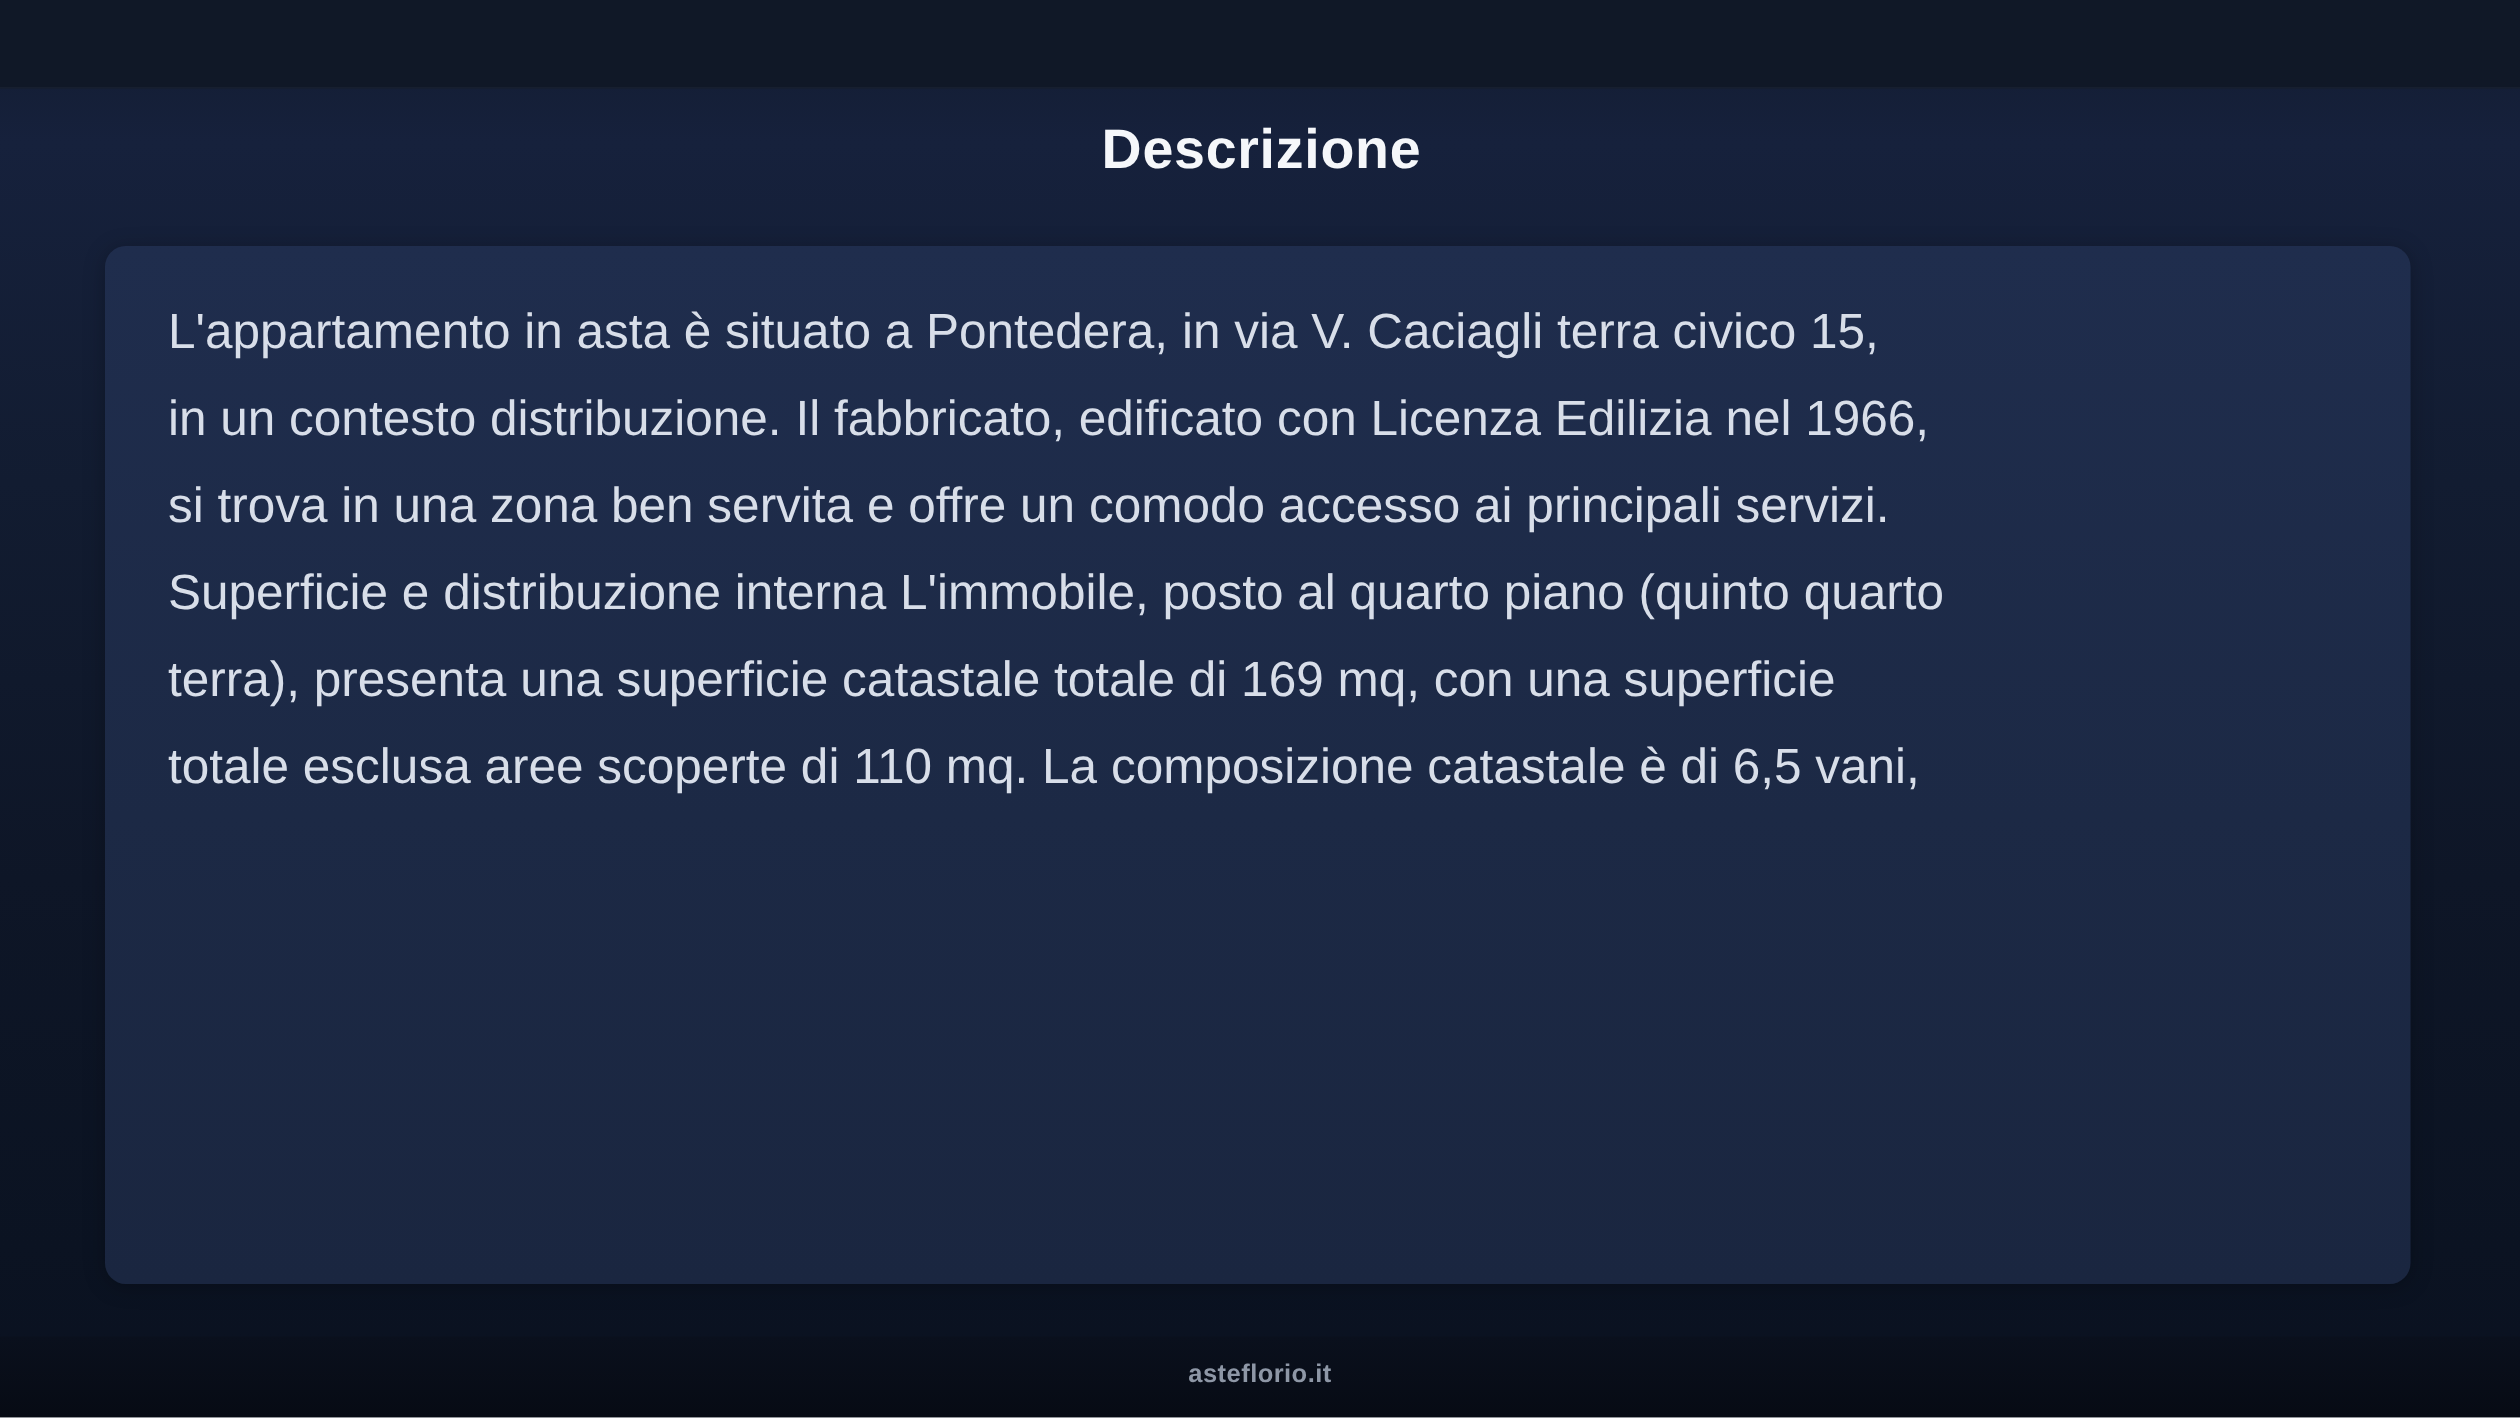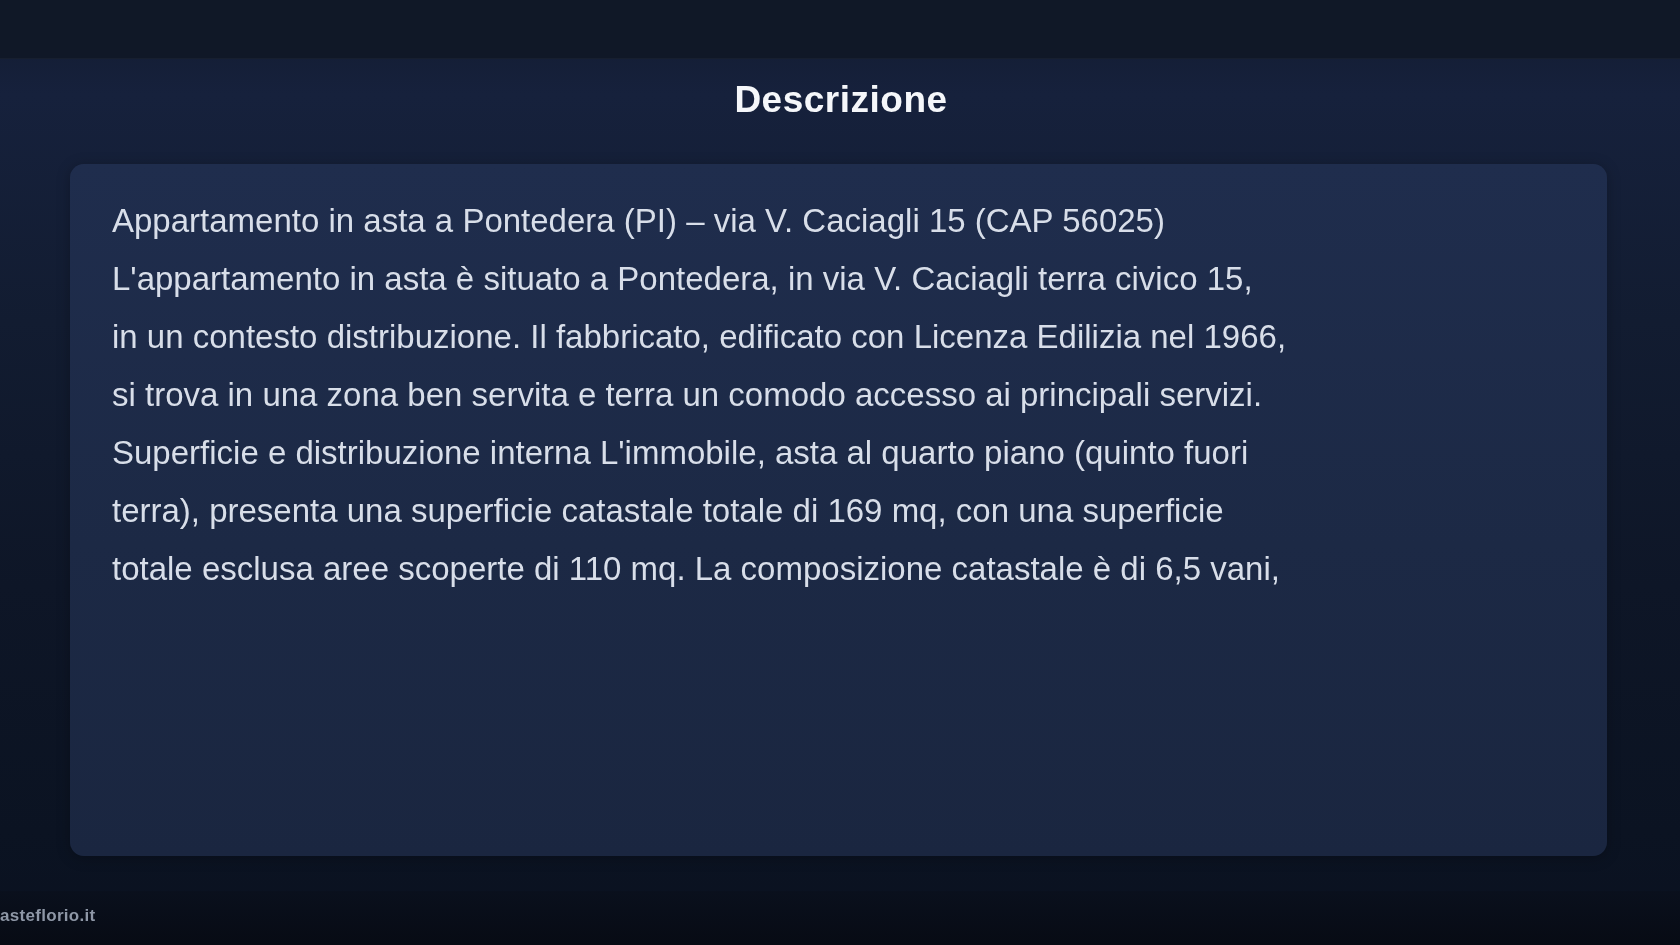--- a/index.html
+++ b/index.html
@@ -65,46 +65,45 @@
   .line {
     white-space: nowrap;
   }
   .footer {
     position: absolute;
     left: 0;
     top: 891px;
     width: 1680px;
     height: 54px;
     background: linear-gradient(180deg, #0a101d 0%, #070b14 100%);
-    text-align: left;
+    text-align: center;
     line-height: 50px;
   }
   .footer span {
     font-size: 17px;
     font-weight: bold;
     letter-spacing: 0.3px;
     color: #8e97a6;
   }
 </style>
 </head>
 <body>
 
 <div class="page">
 
   <div class="top-strip"></div>
 
   <h1 class="title">Descrizione</h1>
 
   <div class="card">
     <div class="card-text">
-      <div class="line">Appartamento in asta a Pontedera (PI) – via V. Caciagli 15 (CAP 56025)</div>
       <div class="line">L'appartamento in asta è situato a Pontedera, in via V. Caciagli terra civico 15,</div>
       <div class="line">in un contesto distribuzione. Il fabbricato, edificato con Licenza Edilizia nel 1966,</div>
-      <div class="line">si trova in una zona ben servita e terra un comodo accesso ai principali servizi.</div>
-      <div class="line">Superficie e distribuzione interna L'immobile, asta al quarto piano (quinto fuori</div>
+      <div class="line">si trova in una zona ben servita e offre un comodo accesso ai principali servizi.</div>
+      <div class="line">Superficie e distribuzione interna L'immobile, posto al quarto piano (quinto quarto</div>
       <div class="line">terra), presenta una superficie catastale totale di 169 mq, con una superficie</div>
       <div class="line">totale esclusa aree scoperte di 110 mq. La composizione catastale è di 6,5 vani,</div>
     </div>
   </div>
 
   <div class="footer">
     <span>asteflorio.it</span>
   </div>
 
 </div>

